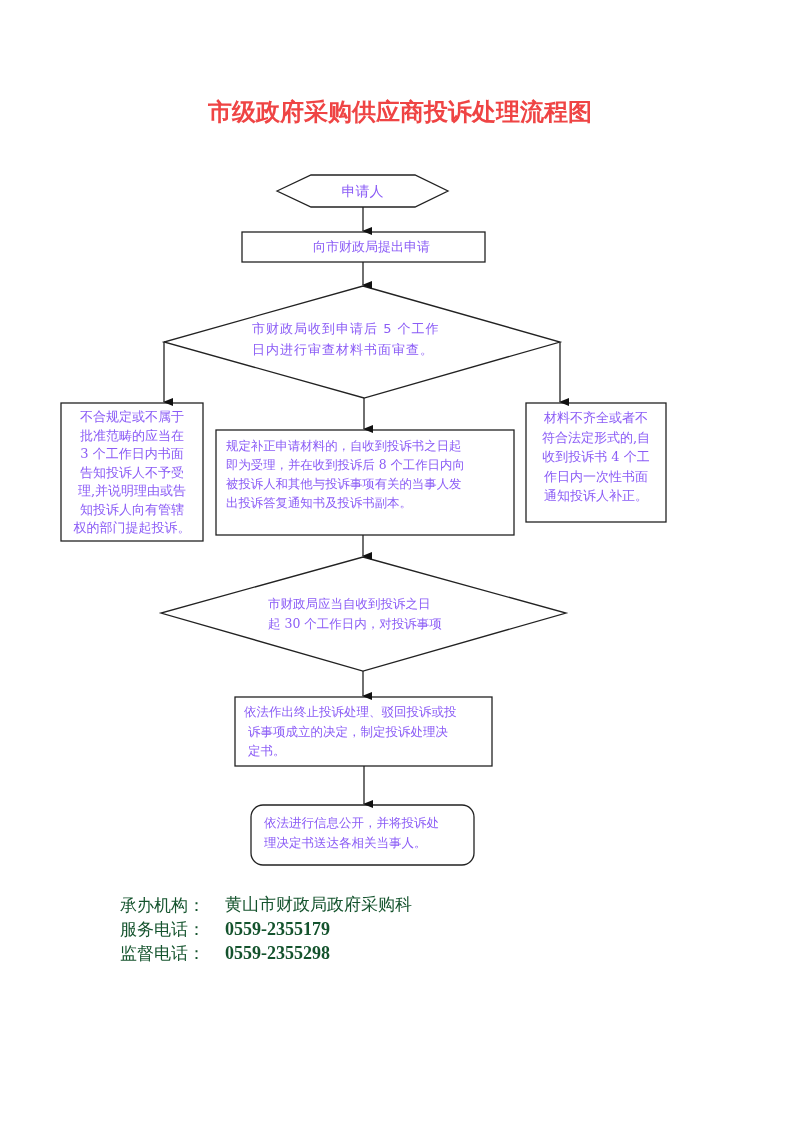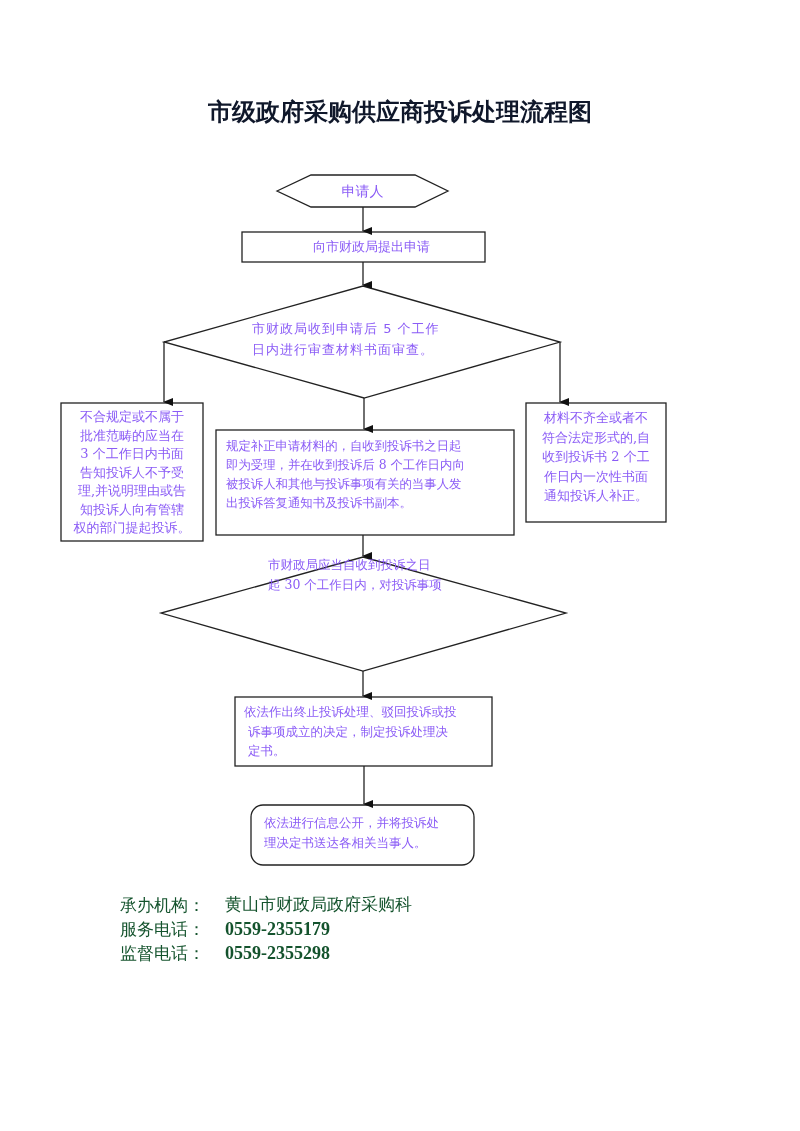--- a/index.html
+++ b/index.html
@@ -1,19 +1,19 @@
 <!DOCTYPE html>
 <html><head>
 <meta charset="utf-8">
 <style>
   html, body { margin: 0; padding: 0; background: #ffffff; }
   body { width: 800px; height: 1131px; position: relative; overflow: hidden;
          font-family: "DejaVu Serif", "Liberation Serif", serif; color: #111; }
   .title { position: absolute; left: 0; width: 800px; top: 96px; text-align: center;
-           font-size: 24px; font-weight: bold; letter-spacing: 0px; color: #0f172a; }
+           font-size: 24px; font-weight: bold; letter-spacing: 0px; color: #ef4444; }
   svg.flow { position: absolute; left: 0; top: 0; }
   .txt { position: absolute; font-size: 13px; line-height: 21px; color: #8b5cf6;
          font-family: "DejaVu Sans", "Liberation Sans", sans-serif; }
   .txt.serif { font-family: "DejaVu Serif", "Liberation Serif", serif; }
   .center { text-align: center; }
   .footer { position: absolute; left: 120px; top: 893px; font-size: 17px; line-height: 24px; color: #14532d; }
   .footer .row { display: flex; }
   .footer .lbl { width: 105px; font-family: "DejaVu Serif", "Liberation Serif", serif; }
   .footer .val { font-family: Liberation Sans, sans-serif; }
   .footer .val.num { font-weight: bold; font-family: "Liberation Serif", "DejaVu Serif", serif; font-size: 18px; }
@@ -81,26 +81,26 @@
 <div class="txt serif" style="left:226px; top:436px; width:285px; font-size:12.4px; line-height:19px;">
   <div>规定补正申请材料的，自收到投诉书之日起</div>
   <div>即为受理，并在收到投诉后 8 个工作日内向</div>
   <div>被投诉人和其他与投诉事项有关的当事人发</div>
   <div>出投诉答复通知书及投诉书副本。</div>
 </div>
 
 <div class="txt serif center" style="left:528px; top:408px; width:136px; font-size:13px; line-height:19.5px;">
   <div>材料不齐全或者不</div>
   <div>符合法定形式的,自</div>
-  <div>收到投诉书 2 个工</div>
+  <div>收到投诉书 4 个工</div>
   <div>作日内一次性书面</div>
   <div>通知投诉人补正。</div>
 </div>
 
-<div class="txt serif" style="left:268px; top:555px; width:200px; font-size:12.5px; line-height:19.5px;">
+<div class="txt serif" style="left:268px; top:594px; width:200px; font-size:12.5px; line-height:19.5px;">
   <div>市财政局应当自收到投诉之日</div>
   <div>起 30 个工作日内，对投诉事项</div>
 </div>
 
 <div class="txt serif" style="left:244px; top:702px; width:245px; font-size:12.5px; line-height:19.5px;">
   <div>依法作出终止投诉处理、驳回投诉或投</div>
   <div style="padding-left:4px;">诉事项成立的决定，制定投诉处理决</div>
   <div style="padding-left:4px;">定书。</div>
 </div>
 

